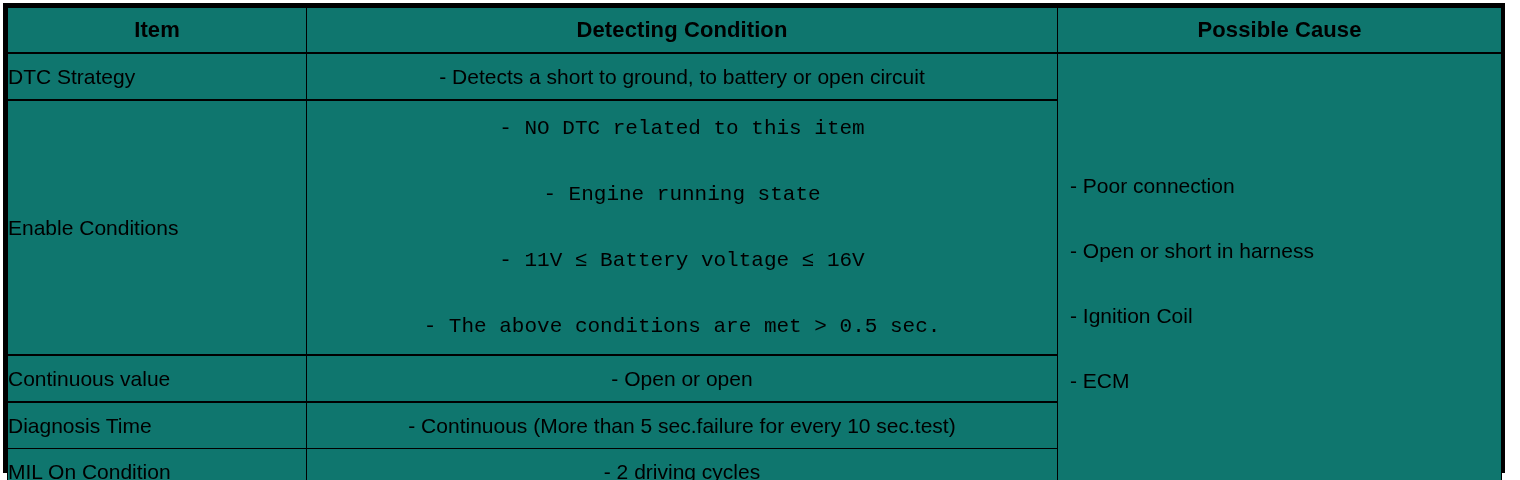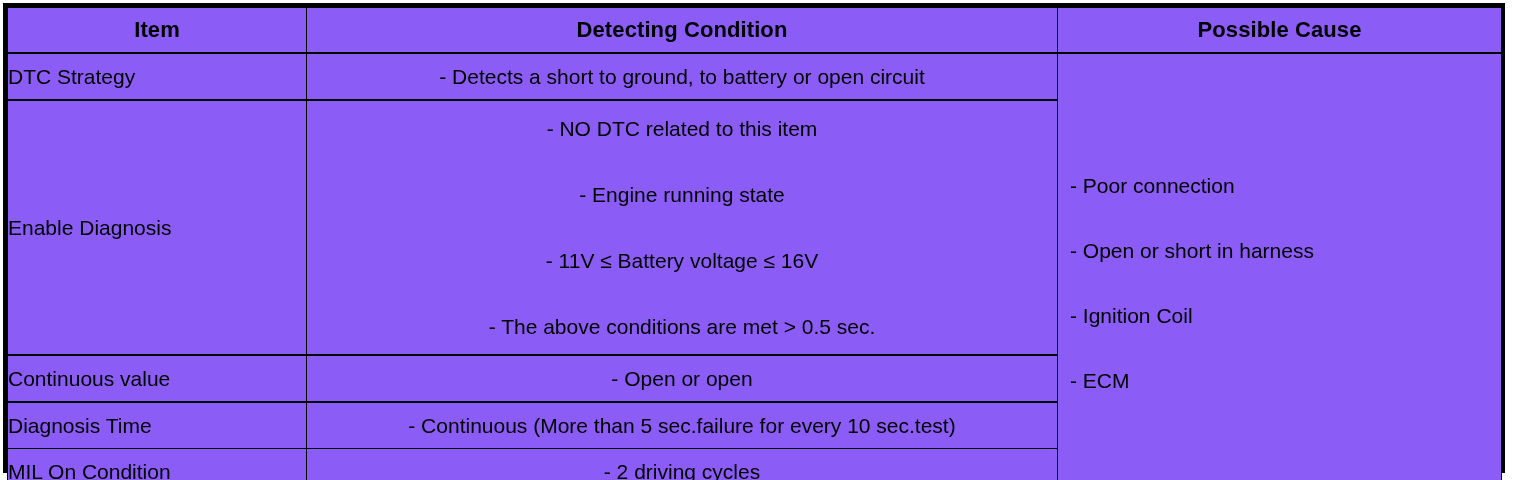--- a/index.html
+++ b/index.html
@@ -31,21 +31,21 @@
     height: 100%;
     border-collapse: collapse;
     table-layout: fixed;
     background: #ffffff;
   }
 
   table.dtc-table td,
   table.dtc-table th {
     border: 1px solid #000000;
     padding: 0;
-    background: #8b5cf6;
+    background: #0f766e;
     vertical-align: middle;
     font-weight: normal;
     font-size: 21px;
   }
 
   
   col.col-item   { width: 299px; }
   col.col-detect { width: 751px; }
   col.col-cause  { width: 444px; }
 
@@ -86,20 +86,21 @@
     list-style: none;
     margin: 0;
     padding: 0;
   }
   ul.cond-list li {
     font-size: 21px;
     line-height: 1.0;
     padding: 0;
     margin: 0 0 45px 0;
     white-space: nowrap;
+    font-family: Liberation Mono, monospace;
   }
   ul.cond-list li:last-child { margin-bottom: 0; }
 
   
   td.cause-cell {
     vertical-align: top;
     padding: 0;
     position: relative;
   }
   ul.cause-list {
@@ -157,21 +158,21 @@
           <ul class="cause-list">
             <li>-  Poor connection</li>
             <li>-  Open or short in harness</li>
             <li>-  Ignition Coil</li>
             <li>-  ECM</li>
           </ul>
         </td>
       </tr>
 
       <tr class="row-enable">
-        <td class="item-cell">Enable Diagnosis</td>
+        <td class="item-cell">Enable Conditions</td>
         <td class="detect-cell multiline">
           <ul class="cond-list">
             <li>-  NO DTC related to this item</li>
             <li>-  Engine running state</li>
             <li>-  11V ≤ Battery voltage ≤ 16V</li>
             <li>-  The above conditions are met &gt; 0.5 sec.</li>
           </ul>
         </td>
       </tr>
 

